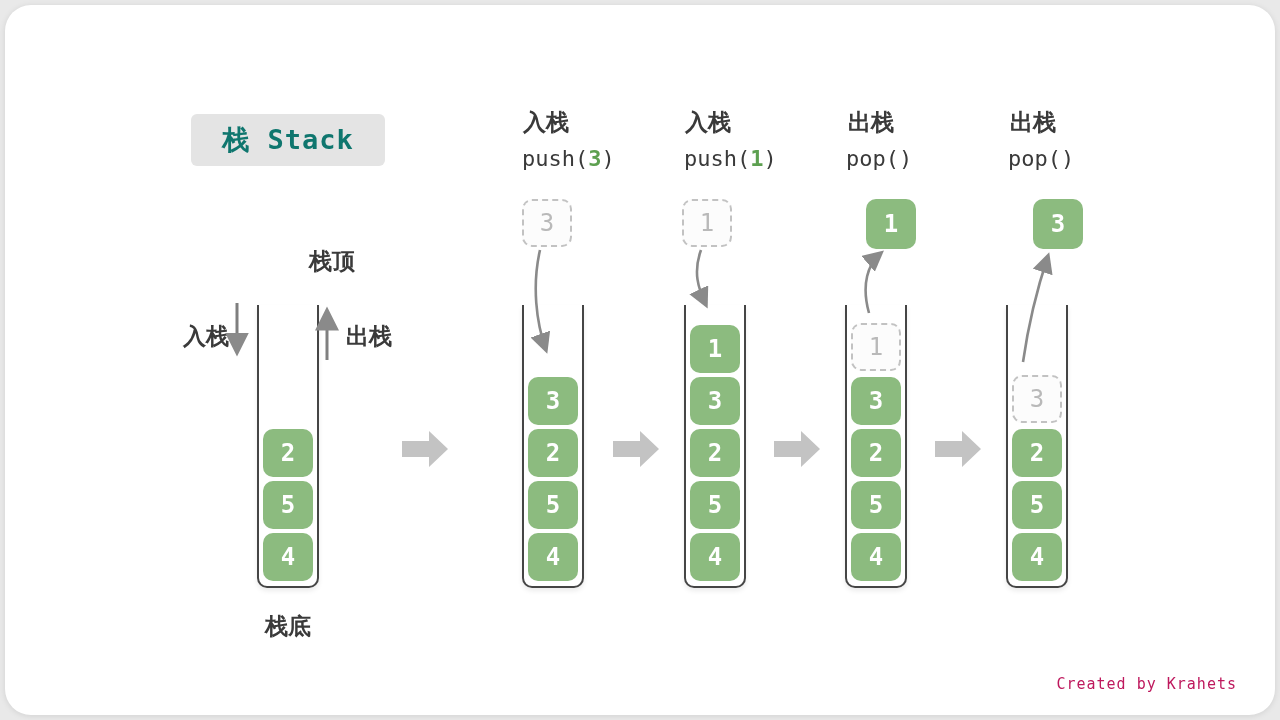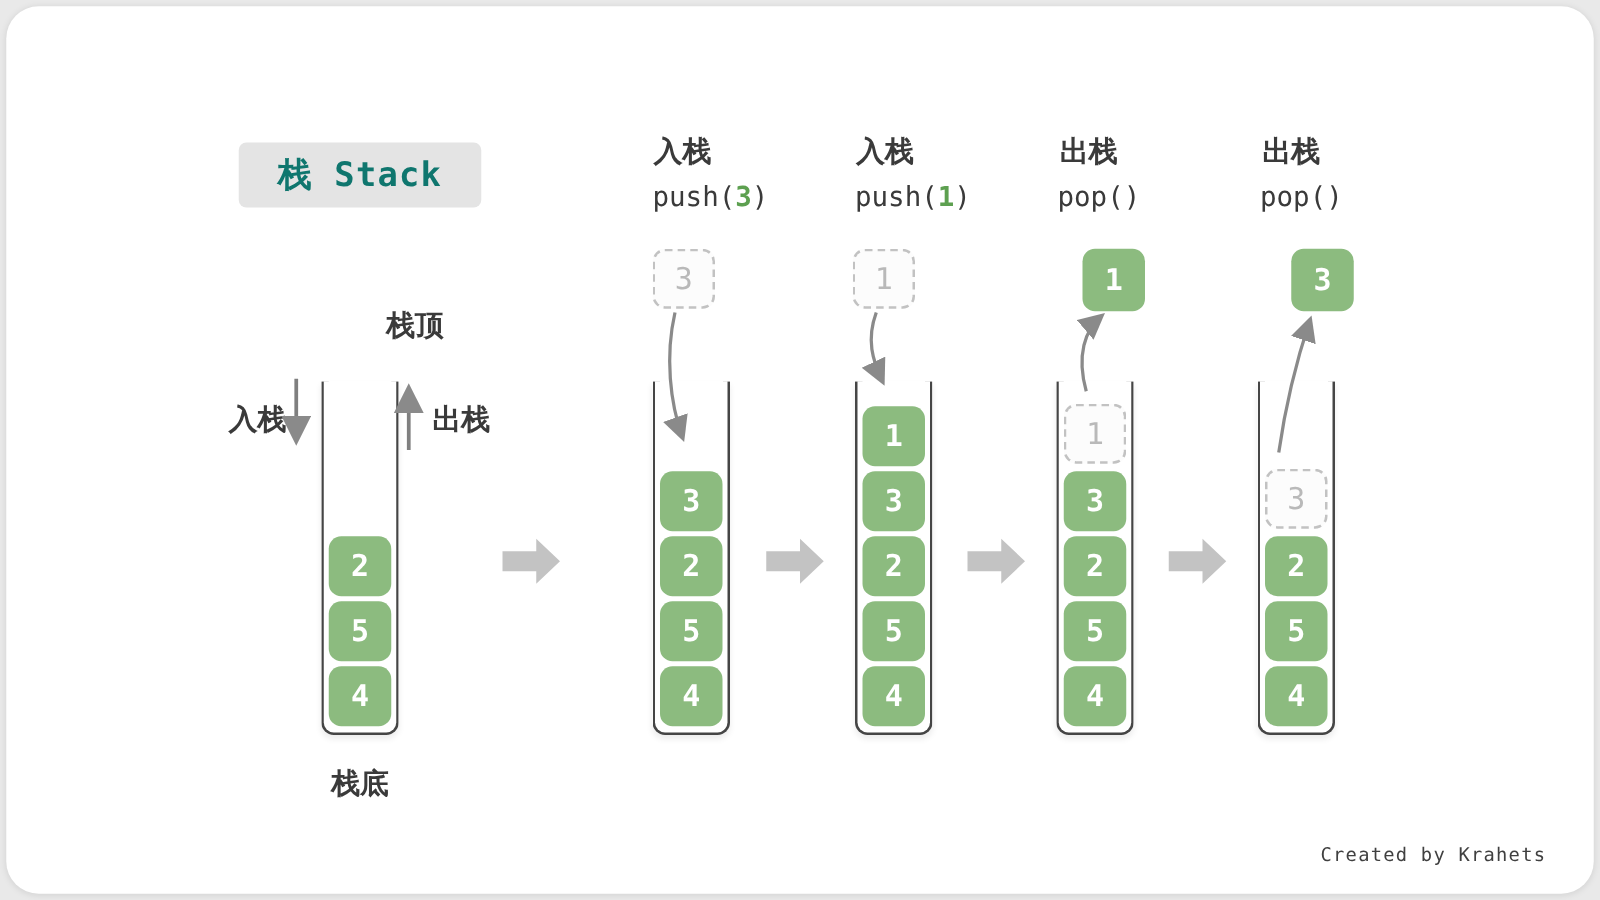--- a/index.html
+++ b/index.html
@@ -38,21 +38,21 @@
     display:flex;align-items:center;justify-content:center;
     color:#ffffff;font:700 24px "DejaVu Sans Mono",monospace;
   }
   .cell.ghost{
     width:46px;height:44px;background:#fcfcfc;
     border:2px dashed #c2c2c2;color:#b9b9b9;font-weight:400;
   }
   .center62{width:62px;text-align:center;}
   .watermark{
     right:38px;bottom:22px;
-    font:400 15px "DejaVu Sans Mono",monospace;color:#404040;letter-spacing:1px;
+    font:400 15px "DejaVu Sans Mono",monospace;color:#be185d;letter-spacing:1px;
   }
   svg{position:absolute;left:0;top:0;pointer-events:none;}
 </style>
 </head>
 <body>
 
 <div class="card">
 
   <div class="abs title-box">栈 Stack</div>
 

